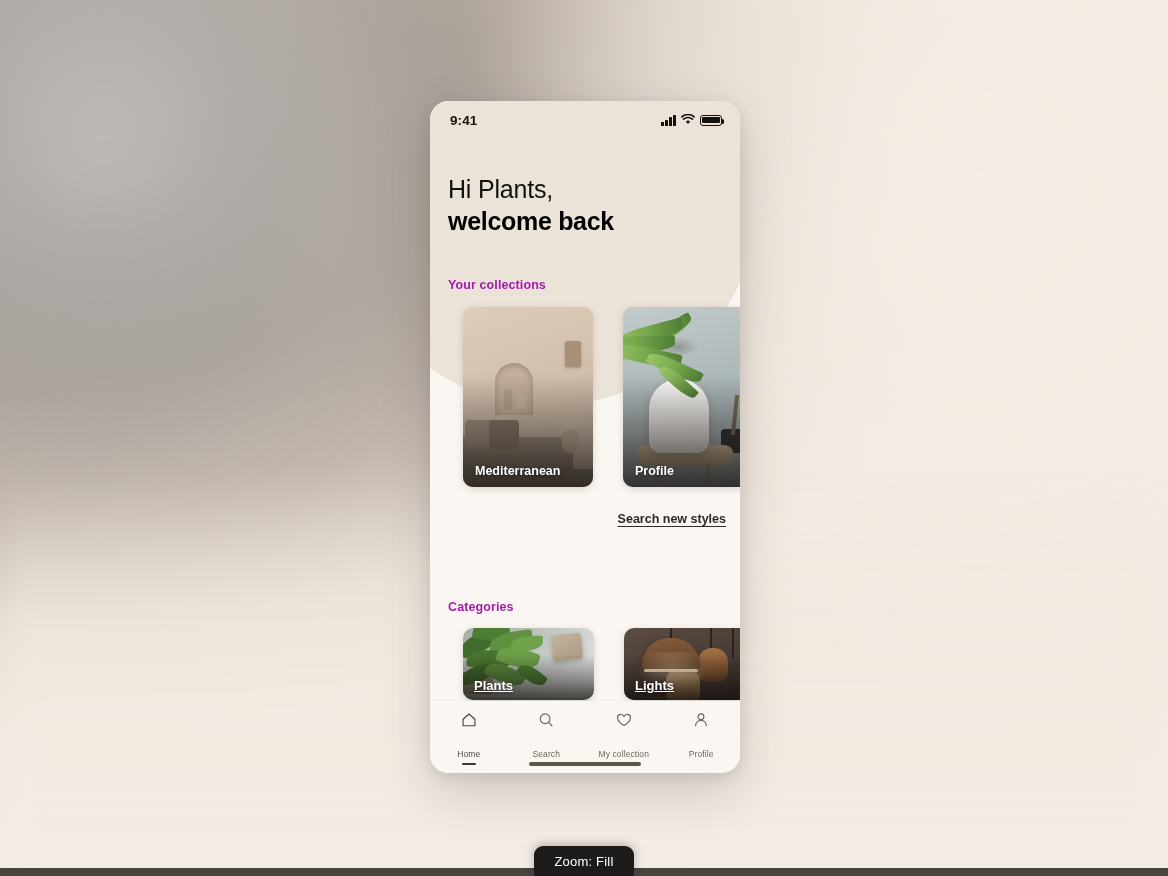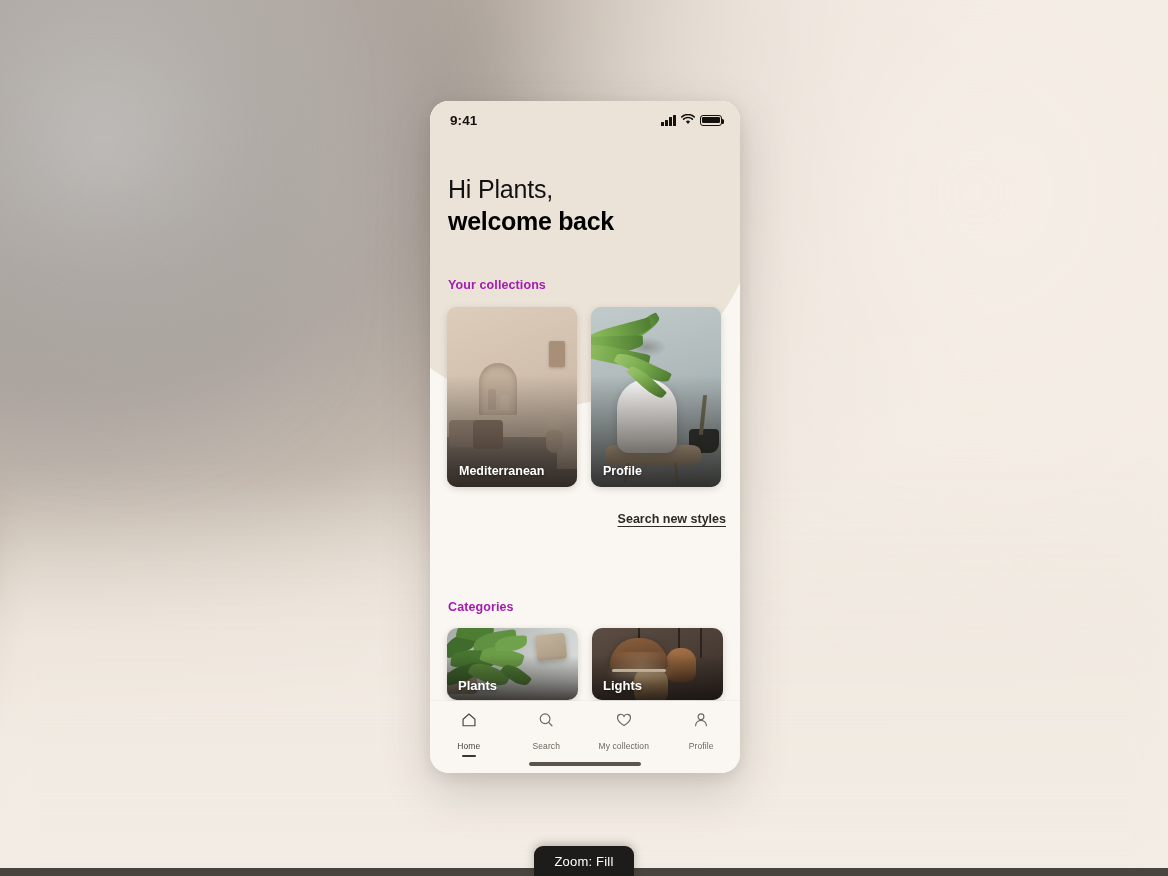--- a/index.html
+++ b/index.html
@@ -96,34 +96,35 @@
 
   
   .card-row { position:absolute; left:17px; right:0; display:flex; gap:14px; }
   #row-collections { top:206px; }
   #row-categories  { top:527px; }
 
   .card {
     position:relative; border-radius:10px; overflow:hidden;
     box-shadow:0 2px 7px rgba(60,50,42,.18);
     flex:0 0 auto;
+    margin-left:16px;
   }
   .card.big { width:130px; height:180px; }
   .card.small { width:131px; height:72px; }
   .card .art { position:absolute; inset:0; }
   .card .veil {
     position:absolute; left:0; right:0; bottom:0; height:62%;
     background:linear-gradient(180deg, rgba(22,18,15,0) 0%, rgba(22,18,15,.40) 55%, rgba(22,18,15,.78) 100%);
   }
   .card .cap {
     position:absolute; left:12px; bottom:9px;
     font-size:12.5px; font-weight:bold; color:#fff;
     text-shadow:0 1px 3px rgba(0,0,0,.5);
   }
-  .card.small .cap { bottom:7px; left:11px; font-size:13px; }
+  .card.small .cap { bottom:7px; left:11px; font-size:13px;text-decoration:underline; }
 
   
   .art-med { background:linear-gradient(170deg,#d8c8b6 0%,#cbb9a6 45%,#b9a694 100%); }
   .art-med .wall { position:absolute; inset:0; background:linear-gradient(160deg,#ddcdbb 0%,#cdbba8 60%,#bfad9a 100%); }
   .art-med .niche {
     position:absolute; left:32px; top:56px; width:38px; height:52px;
     background:#c3b09c; border-radius:19px 19px 2px 2px;
     box-shadow:inset 0 2px 6px rgba(90,70,55,.35);
   }
   .art-med .vase1 { position:absolute; left:41px; top:82px; width:8px; height:21px; background:#b6a390; border-radius:3px 3px 1px 1px; }
@@ -240,21 +241,21 @@
   
   .tabbar {
     position:absolute; left:0; right:0; bottom:0; height:72px;
     background:#faf7f2;
     display:flex; align-items:flex-start; justify-content:space-around;
     padding-top:10px;
     box-shadow:0 -1px 0 rgba(0,0,0,.03);
   }
   .tab { display:flex; flex-direction:column; align-items:center; width:70px; cursor:pointer; }
   .tab .ticon { height:18px; display:flex; align-items:center; justify-content:center; }
-  .tab .tlabel { margin-top:12px; font-size:8.5px; color:#6d665f; letter-spacing:.1px; }
+  .tab .tlabel { margin-top:20px; font-size:8.5px; color:#6d665f; letter-spacing:.1px; }
   .tab.active .tlabel { color:#4a443e; }
   .tab .dash { width:14px; height:2px; background:#3b352f; border-radius:1px; margin-top:4px; }
 
   .home-ind {
     position:absolute; left:50%; transform:translateX(-50%); bottom:7px;
     width:112px; height:4px; background:#5b554e; border-radius:2px;
   }
 
   
   #zoom-toast {

